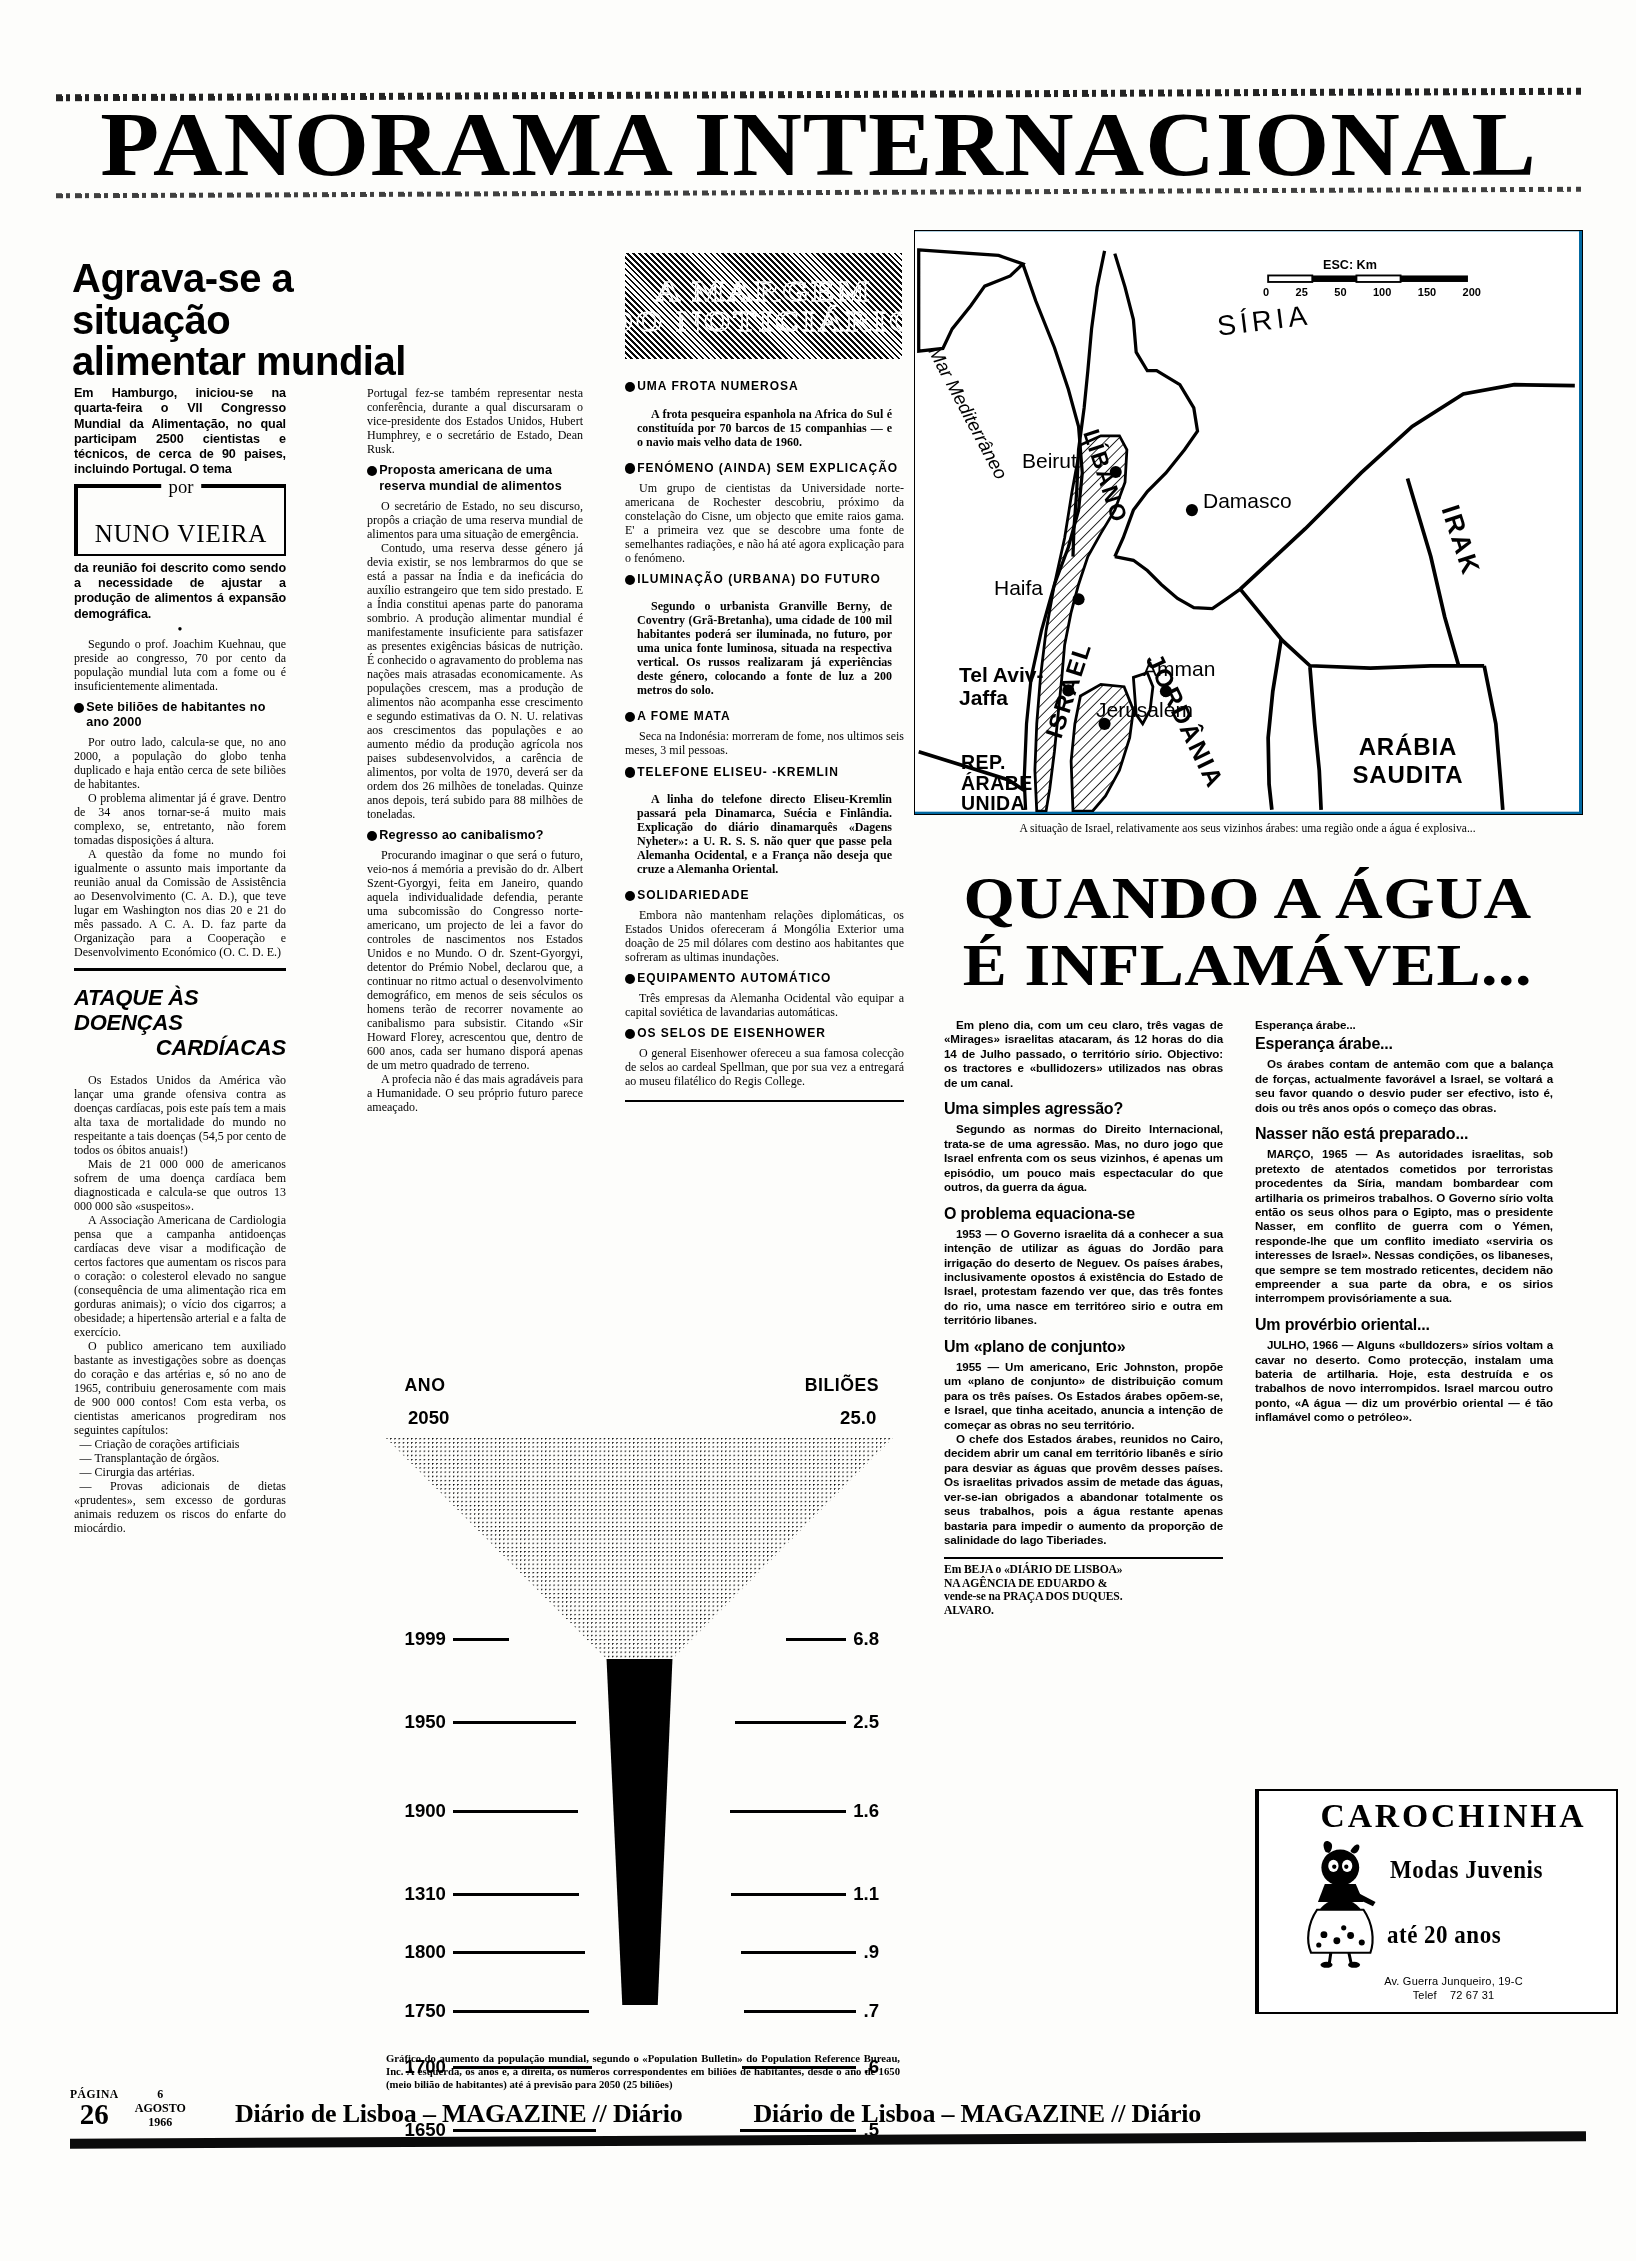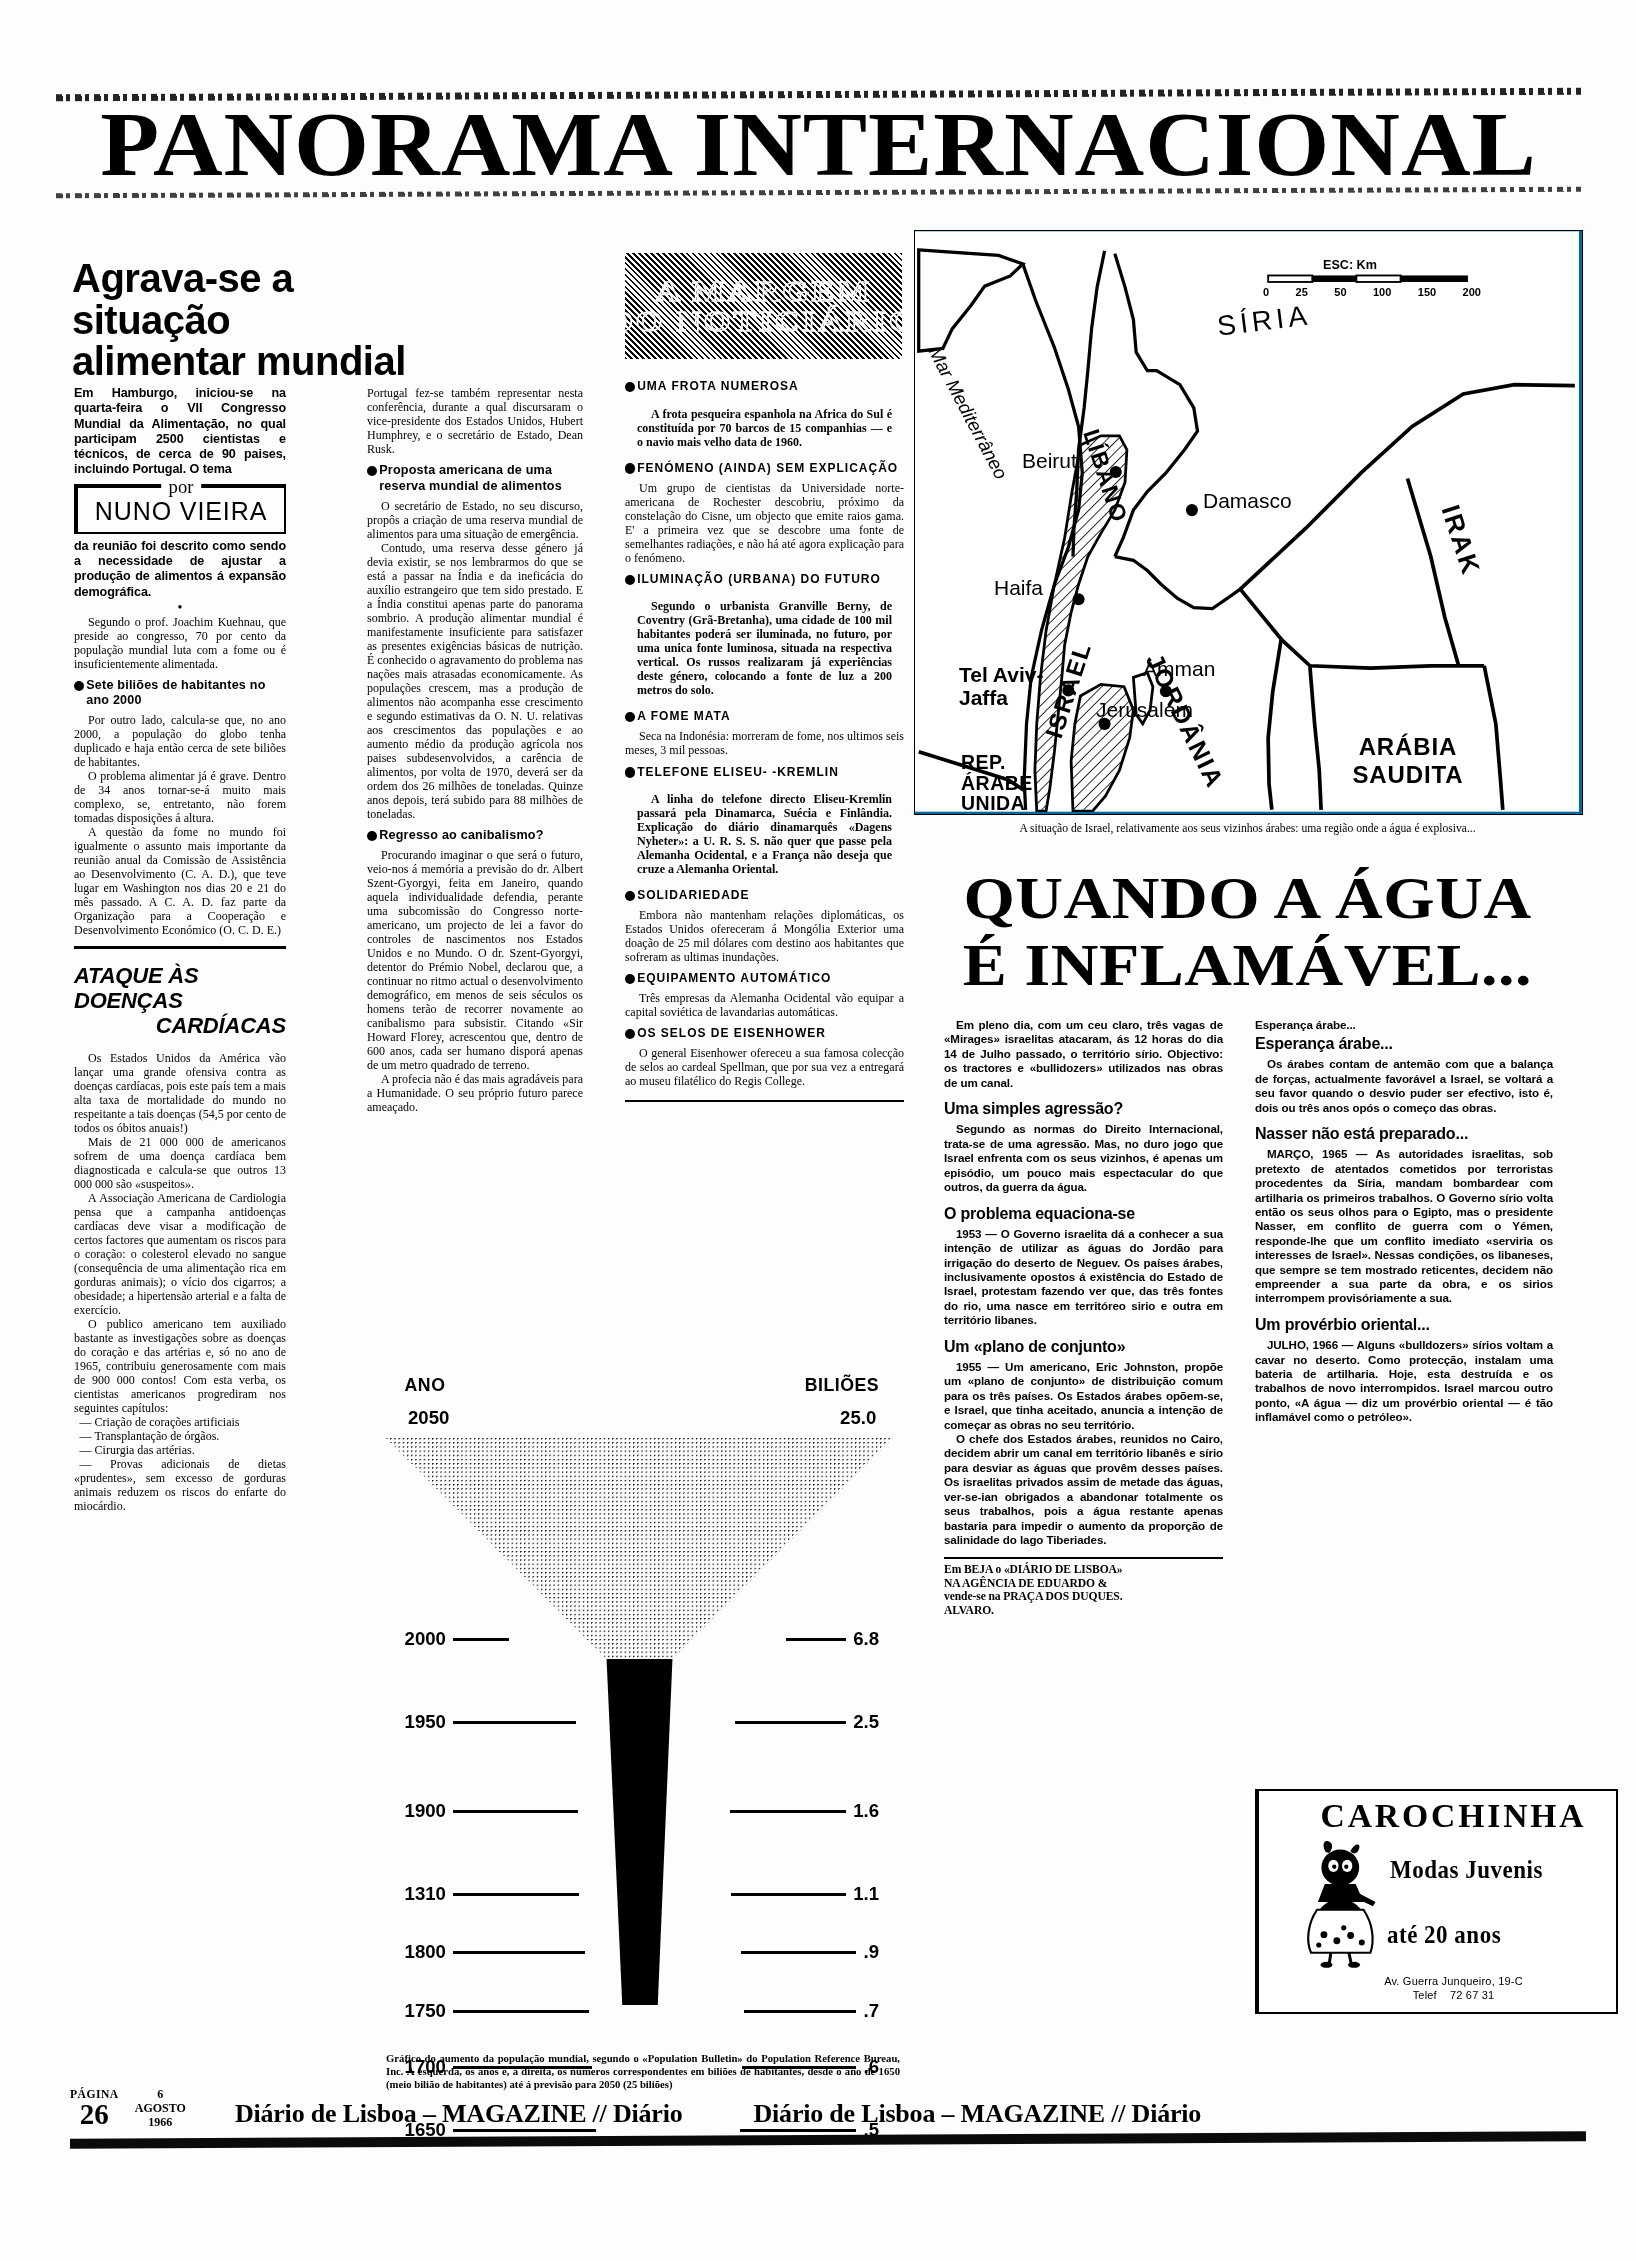--- a/index.html
+++ b/index.html
@@ -45,21 +45,21 @@
     font-size:12.6px;line-height:15.3px;text-align:justify;letter-spacing:-0.1px;
   }
   .byline-box{
     position:relative;border:2.3px solid #000;border-top-width:4.2px;border-left-width:4.2px;
     padding:8.4px 4.6px 6.5px 4.6px;margin:6.5px 0 4.6px 0;text-align:center;
   }
   .byline-box .por{
     position:absolute;top:-12.6px;left:50%;transform:translateX(-50%);
     background:#fdfdfb;padding:0 7.4px;font-size:18.6px;font-family:"Liberation Serif",serif;
   }
-  .byline-name{font-family:Liberation Sans, sans-serif;font-size:25px;letter-spacing:0.9px;}
+  .byline-name{font-family:Liberation Serif, serif;font-size:25px;letter-spacing:0.9px;margin-top:23px;}
   .dot-sep{text-align:center;font-size:14px;line-height:6.5px;margin:4.6px 0 3.7px;}
 
   
   .bullet-head{
     font-family:"Liberation Sans",sans-serif;font-weight:700;
     font-size:12.6px;line-height:15.3px;letter-spacing:0.2px;
     display:flex;gap:2px;align-items:flex-start;margin:7.4px 0 4.6px 0;
   }
   .bullet-head .dot{
     width:10.2px;height:10.2px;border-radius:50%;background:#000;
@@ -453,21 +453,21 @@
     <div class="chart-lbl" style="position:absolute;left:18.6px;top:-27px;">ANO</div>
     <div class="chart-lbl" style="position:absolute;right:14px;top:-27px;">BILIÕES</div>
 
     <div style="position:absolute;left:22px;top:4.6px;" class="tick-num">2050</div>
     <div style="position:absolute;right:16.7px;top:4.6px;" class="tick-num">25.0</div>
 
     <div class="funnel-cone"></div>
     <div class="funnel-stem"></div>
 
     <div class="tickrow" style="left:18.6px;top:228px;">
-      <span class="tick-num">2000</span>
+      <span class="tick-num">1999</span>
       <span class="tick-line" style="width:56px;margin-left:7.4px;"></span>
     </div>
     <div class="tickrow" style="right:14px;top:228px;">
       <span class="tick-line" style="width:60px;margin-right:7.4px;"></span>
       <span class="tick-num">6.8</span>
     </div>
 
     <div class="tickrow" style="left:18.6px;top:311px;">
       <span class="tick-num">1950</span>
       <span class="tick-line" style="width:123px;margin-left:7.4px;"></span>

